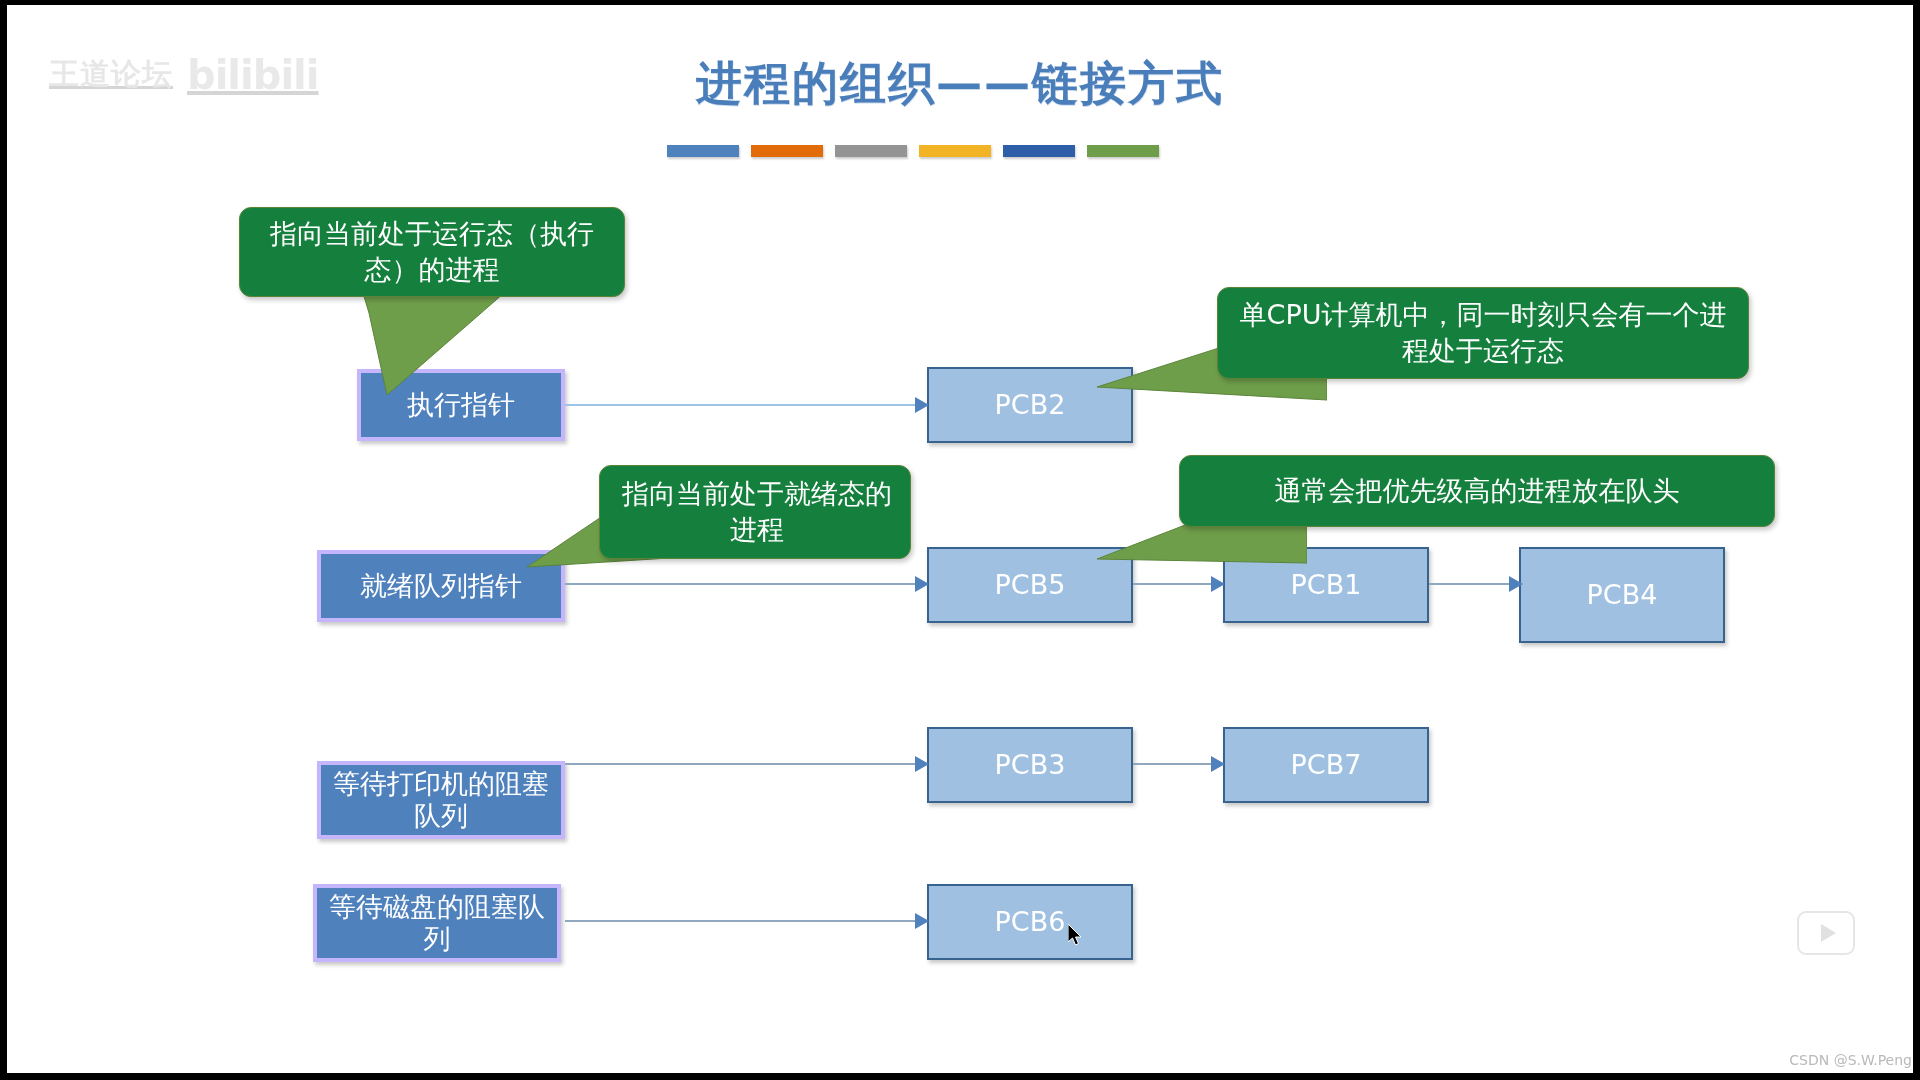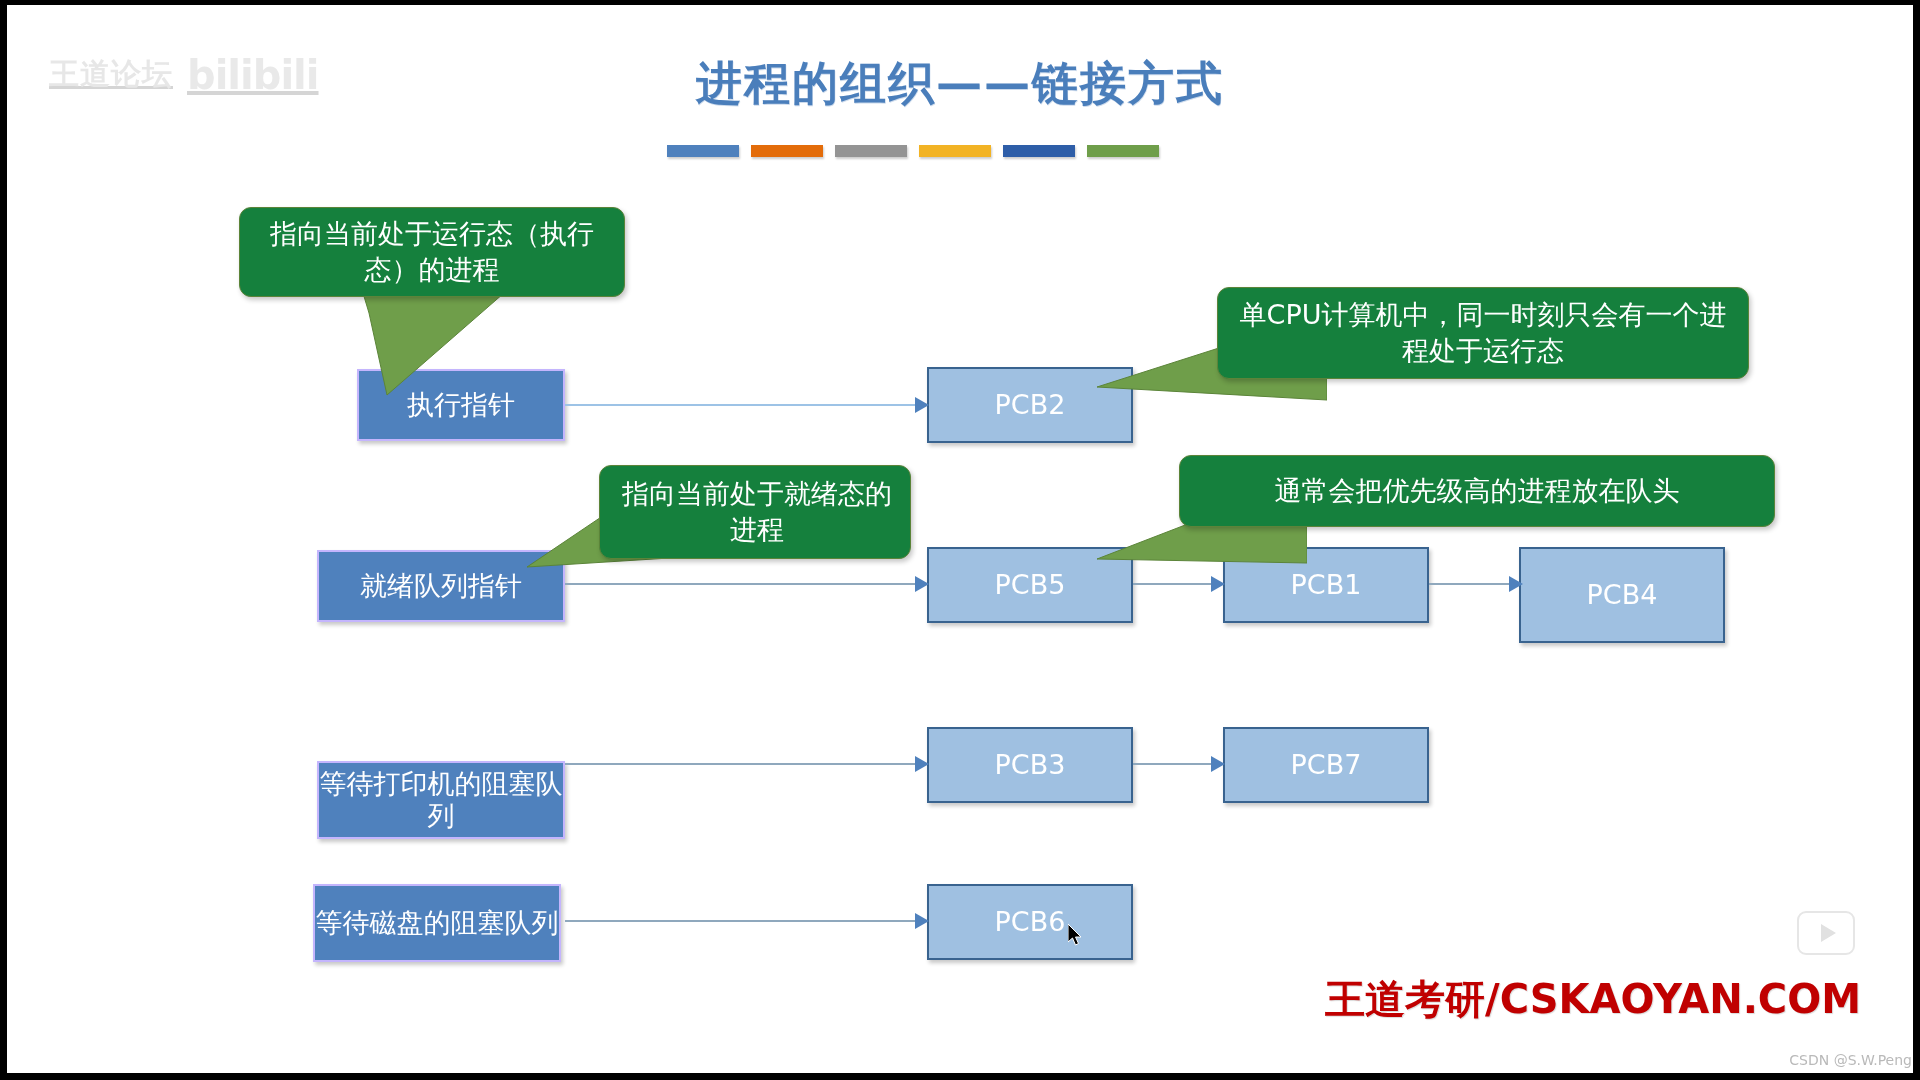--- a/index.html
+++ b/index.html
@@ -72,21 +72,21 @@
     position: absolute;
     display: flex; align-items: center; justify-content: center;
     text-align: center;
     color: #ffffff;
     font-family: "DejaVu Sans", sans-serif;
     line-height: 1.18;
     box-shadow: 2px 3px 4px rgba(0,0,0,0.22);
   }
   .box.ptr {
     background: #4f81bd;
-    border: 2px solid #c4b5fd;
+    border: 4px solid #c4b5fd;
     font-size: 27px;
     font-weight: 400;
   }
   .box.pcb {
     background: #9fc0e1;
     border: 2px solid #39638f;
     font-size: 27px;
     font-weight: 400;
   }
 
@@ -270,21 +270,20 @@
       <span>等待磁盘的阻塞队列</span>
     </div>
     <div class="box pcb" style="left:920px; top:879px; width:206px; height:76px;">
       <span>PCB6</span>
     </div>
 
     <div class="player-btn">
       <span class="tri"></span>
     </div>
 
-    <div class="brand">王道考研/CSKAOYAN.COM</div>
   </div>
 
   <div class="csdn">CSDN @S.W.Peng</div>
 
   <svg class="cursor" viewBox="0 0 16 24">
     <polygon points="0,0 0,18 4.5,14 7.5,21 10.5,19.5 7.5,13 13,13" fill="#000000" stroke="#ffffff" stroke-width="1"></polygon>
   </svg>
 </div>
 
 </body></html>

